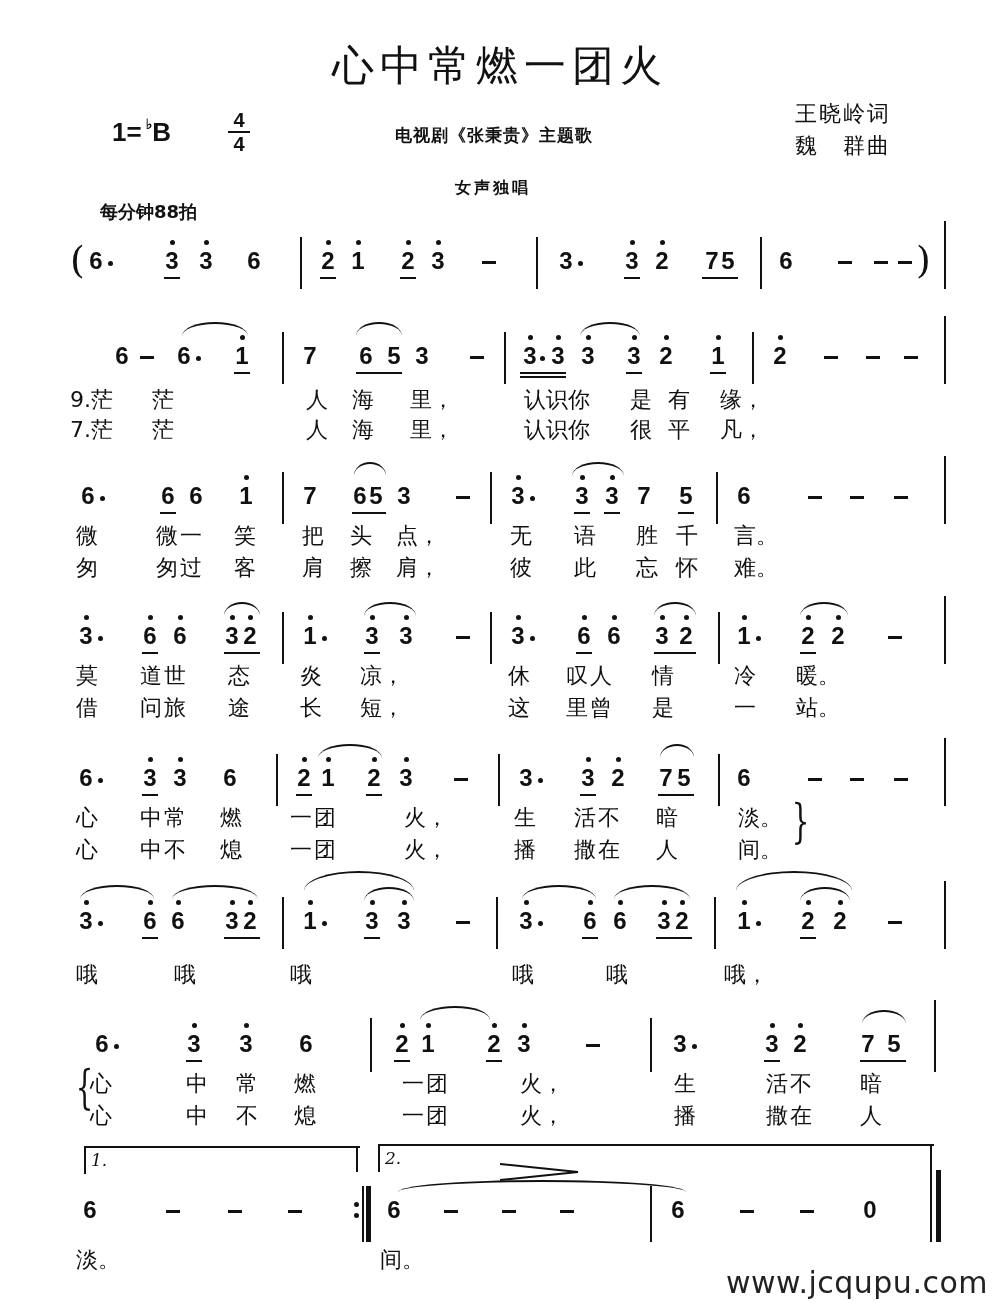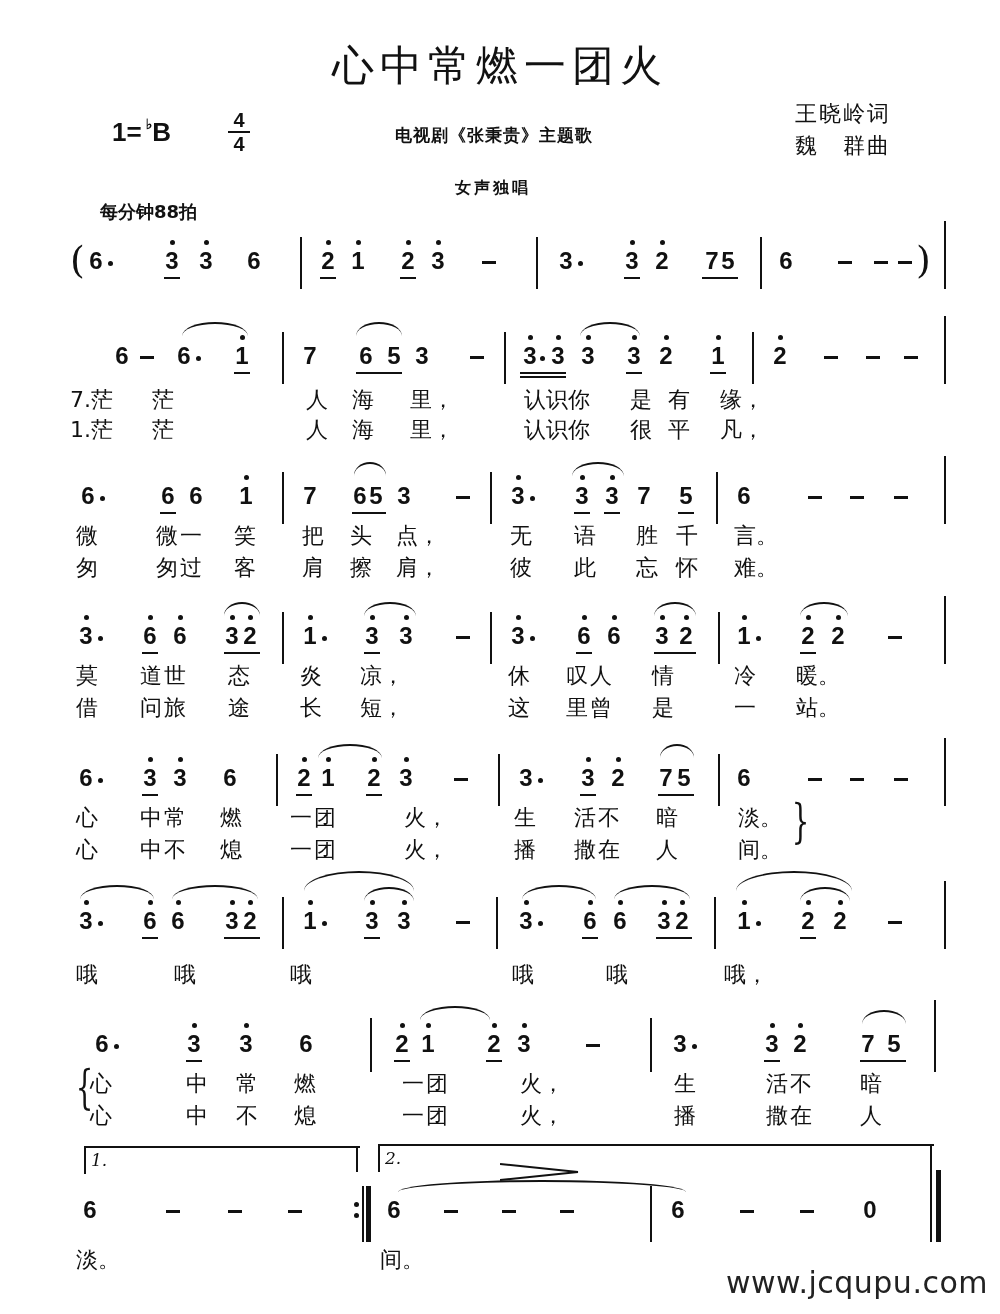--- a/index.html
+++ b/index.html
@@ -123,31 +123,31 @@
   <div class="note" style="left:708px;top:4px;"><i class="up"></i>1</div>
   <div class="ul" style="left:710px;top:32px;width:16px;"></div>
   <div class="bar" style="left:752px;top:-8px;height:52px;"></div>
   <div class="note" style="left:770px;top:4px;"><i class="up"></i>2</div>
   <div class="dash" style="left:824px;top:16px;"></div>
   <div class="dash" style="left:866px;top:16px;"></div>
   <div class="dash" style="left:904px;top:16px;"></div>
   <div class="bar" style="left:944px;top:-24px;height:68px;"></div>
 
   <div class="lyr" style="left:70px;top:48px;">
-    <span style="position:absolute;left:0;">7.茫</span>
+    <span style="position:absolute;left:0;">9.茫</span>
     <span style="position:absolute;left:82px;">茫</span>
     <span style="position:absolute;left:236px;">人</span>
     <span style="position:absolute;left:282px;">海</span>
     <span style="position:absolute;left:340px;">里，</span>
     <span style="position:absolute;left:454px;">认识你</span>
     <span style="position:absolute;left:560px;letter-spacing:16px;">是有</span>
     <span style="position:absolute;left:650px;">缘，</span>
   </div>
   <div class="lyr" style="left:70px;top:78px;">
-    <span style="position:absolute;left:0;">1.茫</span>
+    <span style="position:absolute;left:0;">7.茫</span>
     <span style="position:absolute;left:82px;">茫</span>
     <span style="position:absolute;left:236px;">人</span>
     <span style="position:absolute;left:282px;">海</span>
     <span style="position:absolute;left:340px;">里，</span>
     <span style="position:absolute;left:454px;">认识你</span>
     <span style="position:absolute;left:560px;letter-spacing:16px;">很平</span>
     <span style="position:absolute;left:650px;">凡，</span>
   </div>
 </div>
 

